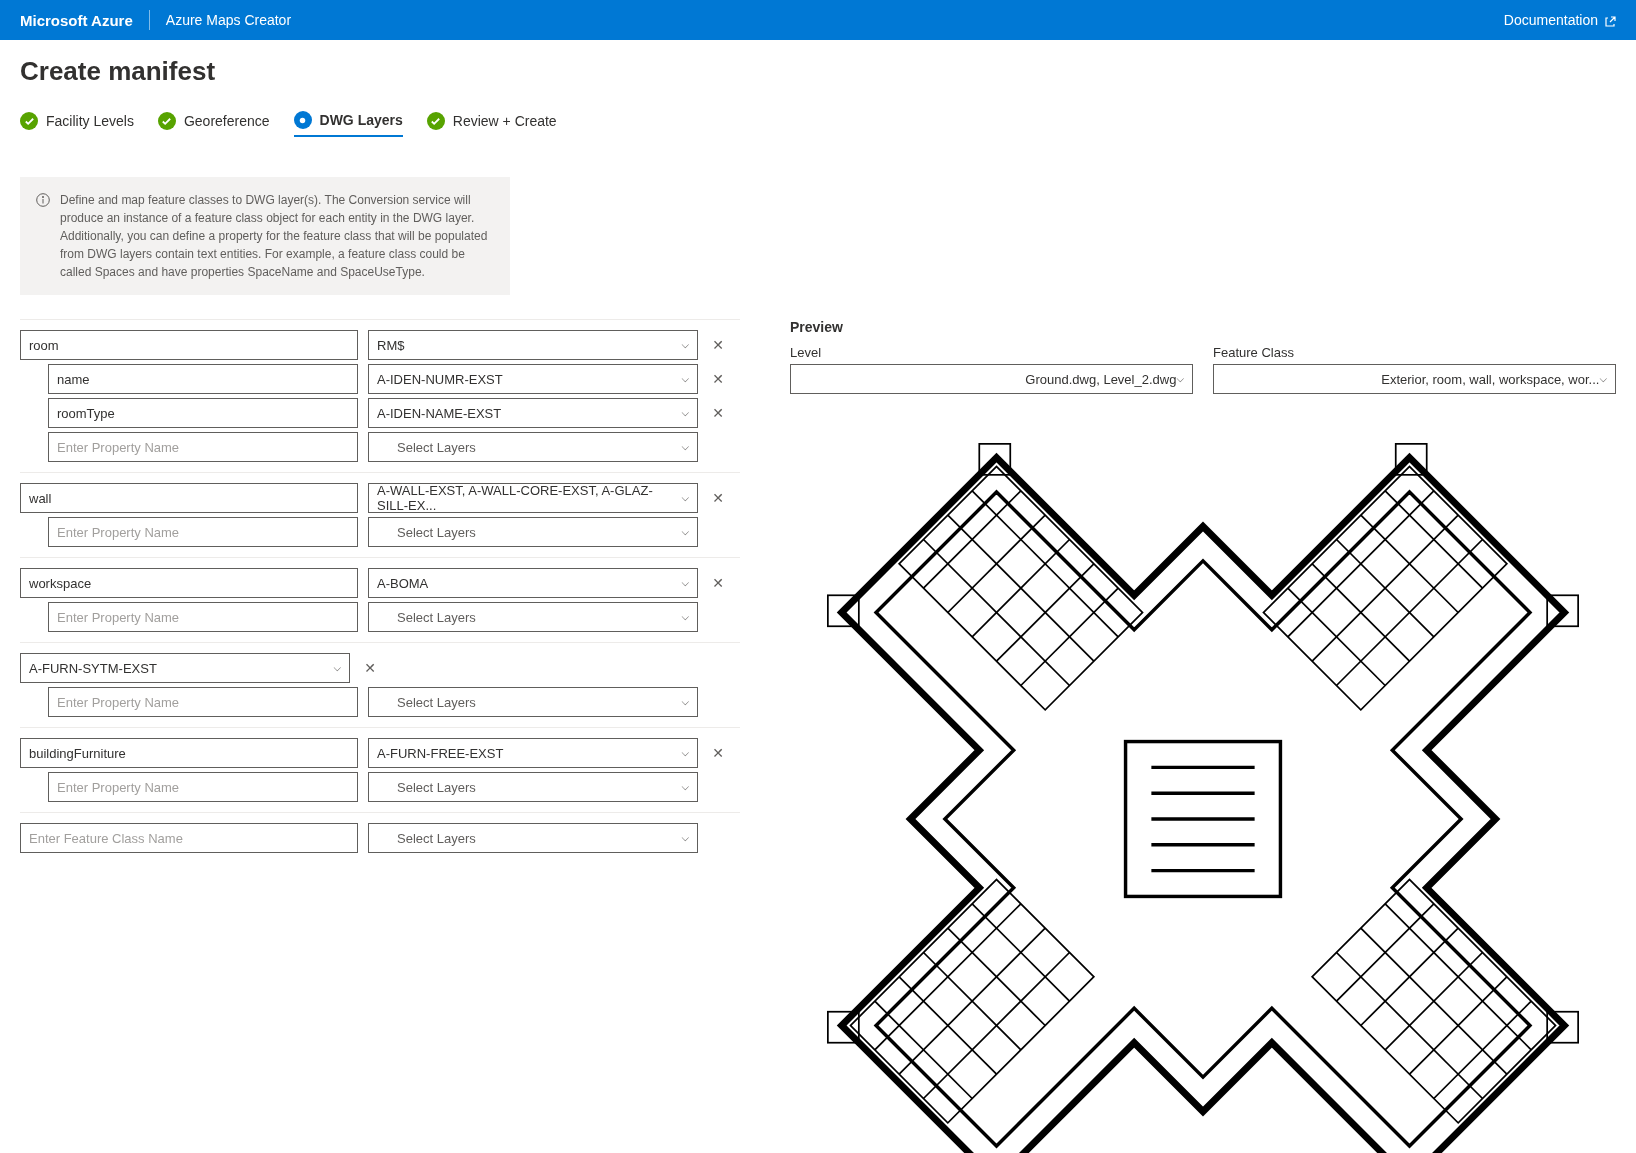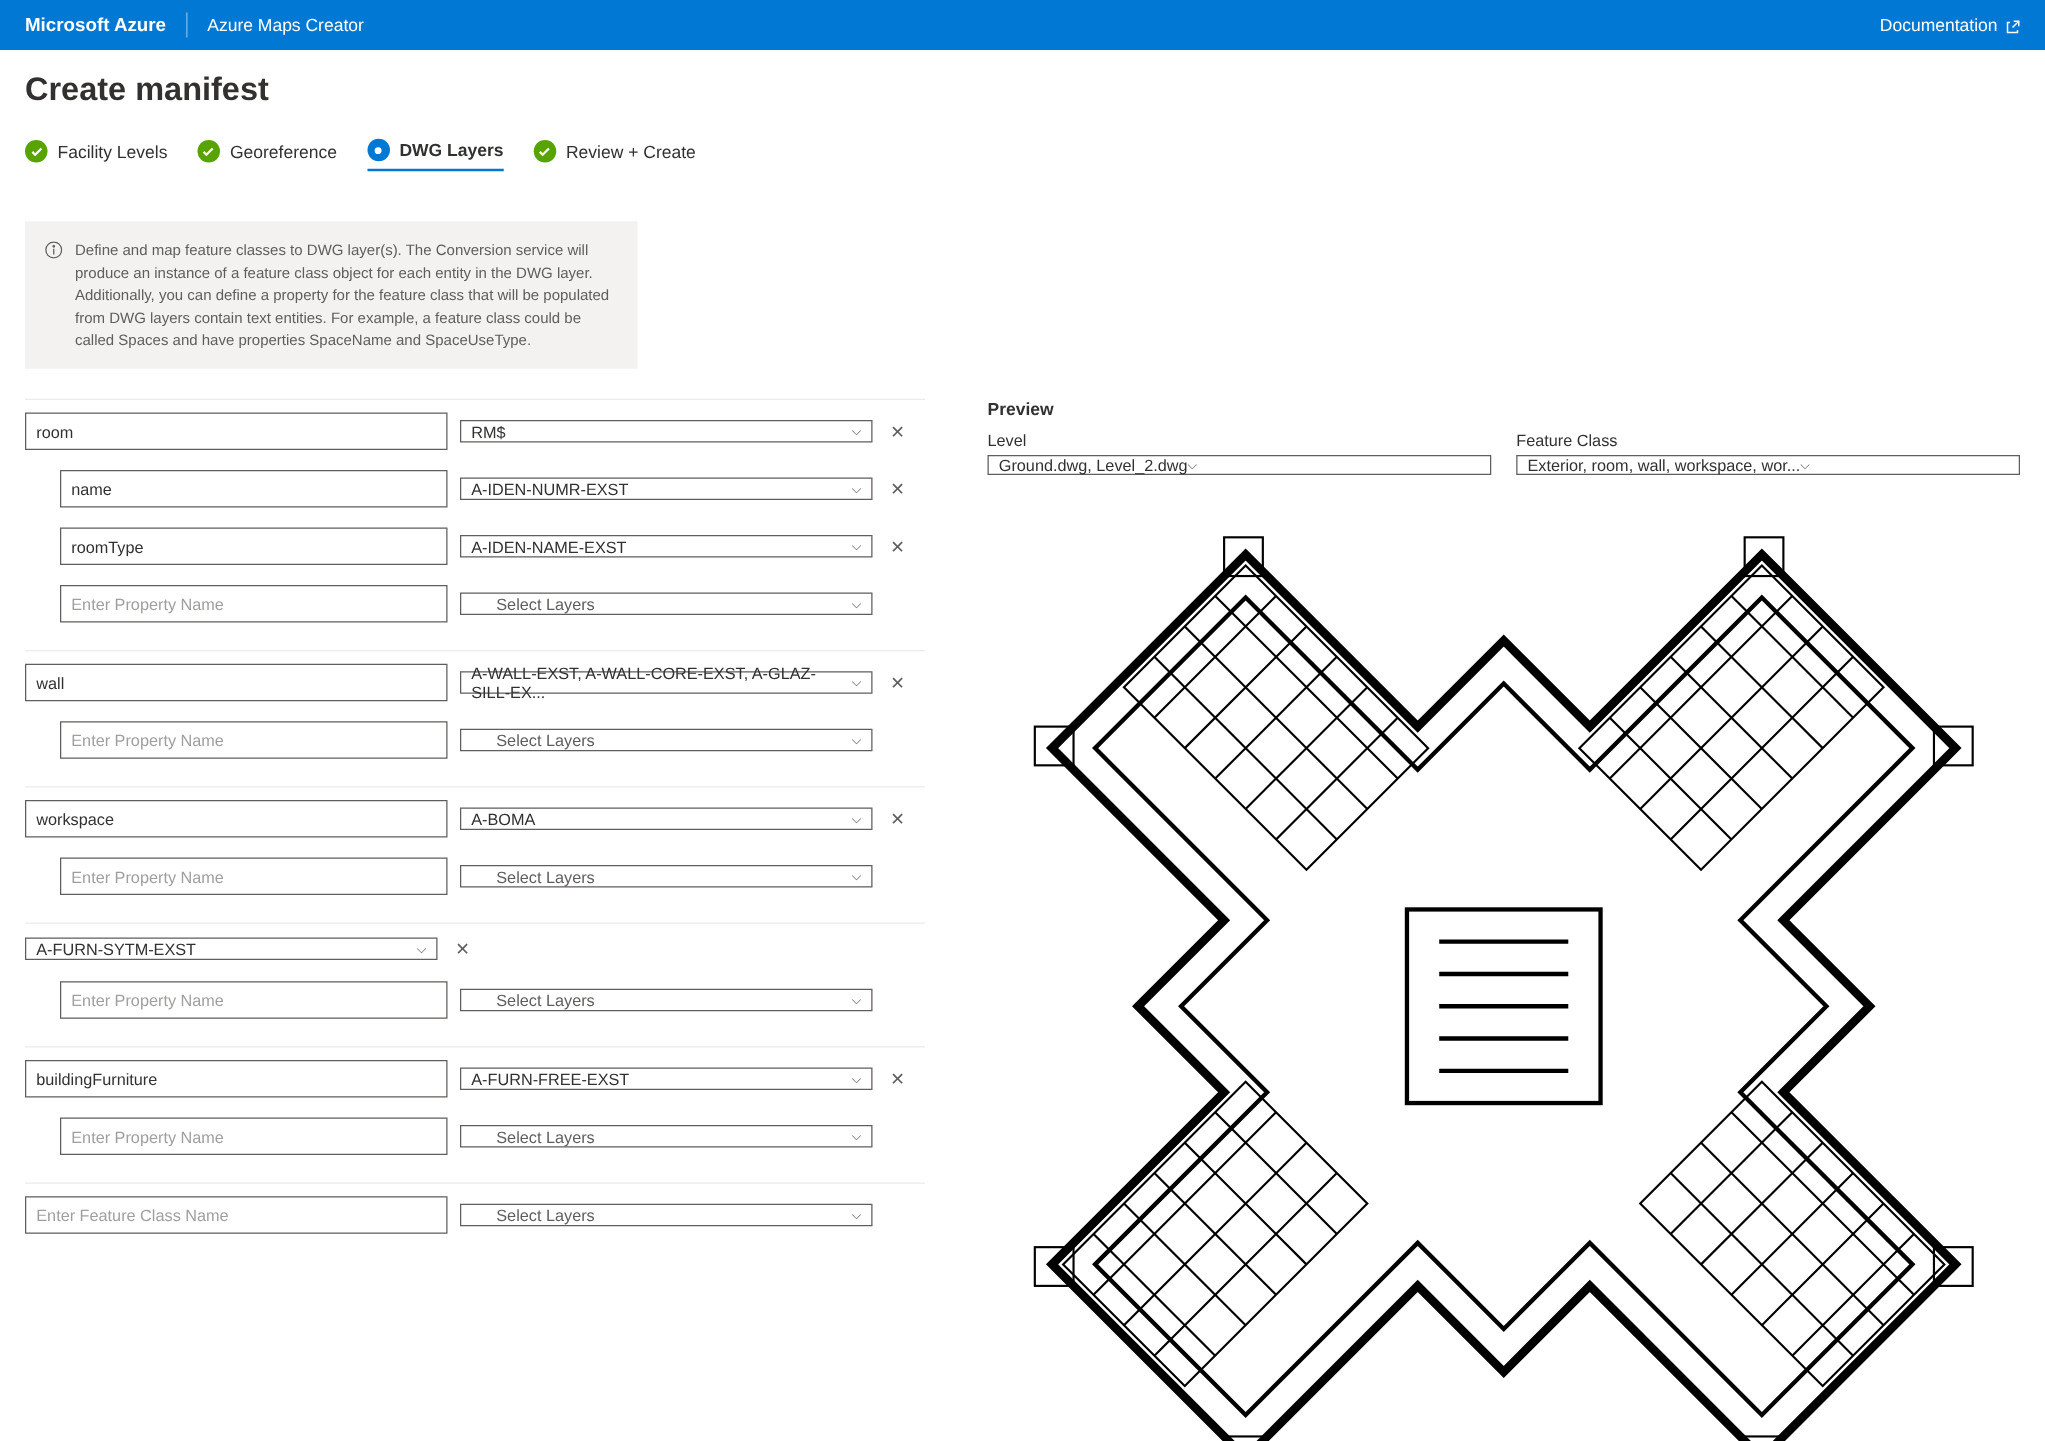--- a/index.html
+++ b/index.html
@@ -30,34 +30,34 @@
 
 .info-box { background: #f3f2f1; padding: 14px 16px; margin-bottom: 24px; max-width: 490px; display: flex; gap: 10px; }
 .info-icon-wrap { flex-shrink: 0; margin-top: 2px; }
 .info-text { font-size: 12px; color: #605e5c; line-height: 1.5; }
 
 .main-layout { display: flex; gap: 50px; }
 .form-col { flex: 0 0 720px; }
 .preview-col { flex: 1; }
 
 .fc-group { border-top: 1px solid #edebe9; padding: 10px 0 6px 0; }
-.fc-row { display: flex; align-items: center; gap: 10px; margin-bottom: 16px; }
+.fc-row { display: flex; align-items: center; gap: 10px; margin-bottom: 4px; }
 .fc-row.indented .name-input { margin-left: 28px; width: 310px; }
 .name-input { width: 338px; height: 30px; border: 1px solid #605e5c; padding: 0 8px; font-size: 13px; font-family: inherit; color: #323130; }
 .name-input::placeholder { color: #a19f9d; }
-.layer-select { width: 330px; height: 18px; border: 1px solid #605e5c; padding: 0 8px; font-size: 13px; font-family: inherit; color: #323130; background: #fff; display: flex; align-items: center; justify-content: space-between; cursor: pointer; }
+.layer-select { width: 330px; height: 30px; border: 1px solid #605e5c; padding: 0 8px; font-size: 13px; font-family: inherit; color: #323130; background: #fff; display: flex; align-items: center; justify-content: space-between; cursor: pointer; }
 .layer-select.placeholder { color: #605e5c; padding-left: 28px; }
 .chev { color: #605e5c; font-size: 10px; }
 .remove-btn { width: 20px; height: 20px; border: none; background: transparent; color: #605e5c; cursor: pointer; font-size: 14px; display: flex; align-items: center; justify-content: center; }
 
 .preview-title { font-weight: 600; font-size: 14px; margin-bottom: 10px; }
 .preview-controls { display: flex; gap: 20px; margin-bottom: 12px; }
 .preview-ctrl { flex: 1; }
 .preview-label { font-size: 13px; margin-bottom: 4px; display: block; }
-.preview-select { width: 100%; height: 16px; border: 1px solid #605e5c; padding: 0 8px; font-size: 13px; background: #fff; display: flex; align-items: center; justify-content: flex-start; cursor: pointer; }
+.preview-select { width: 100%; height: 30px; border: 1px solid #605e5c; padding: 0 8px; font-size: 13px; background: #fff; display: flex; align-items: center; justify-content: flex-end; cursor: pointer; }
 .preview-select .val { white-space: nowrap; overflow: hidden; text-overflow: ellipsis; }
 
 .floor-plan { width: 100%; border: none; }
 .floor-plan svg { width: 100%; height: auto; }
 </style>
 </head>
 <body>
 
 <div class="top-bar">
   <div class="top-bar-left">

